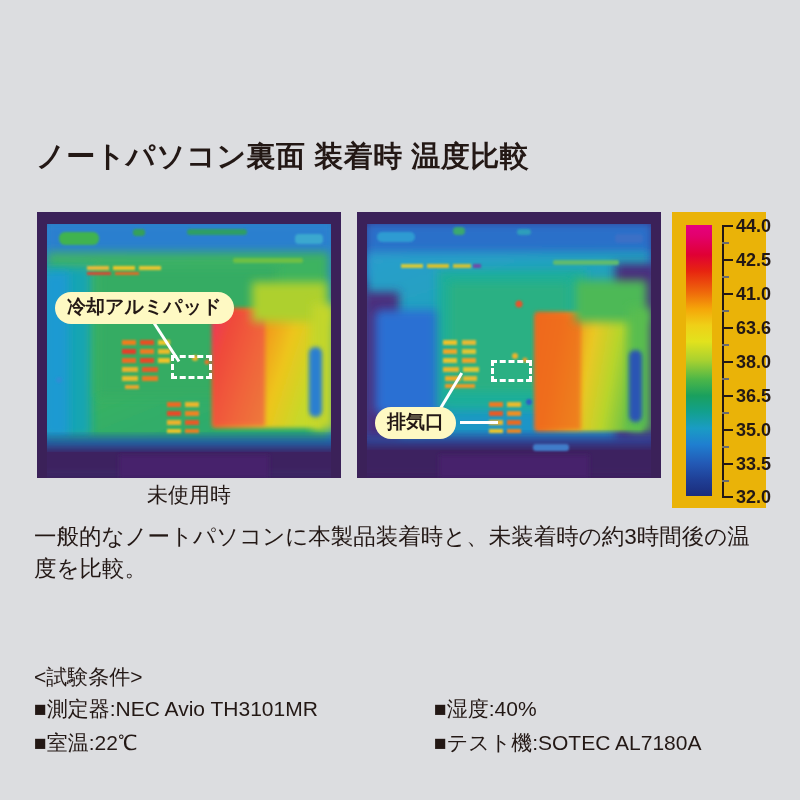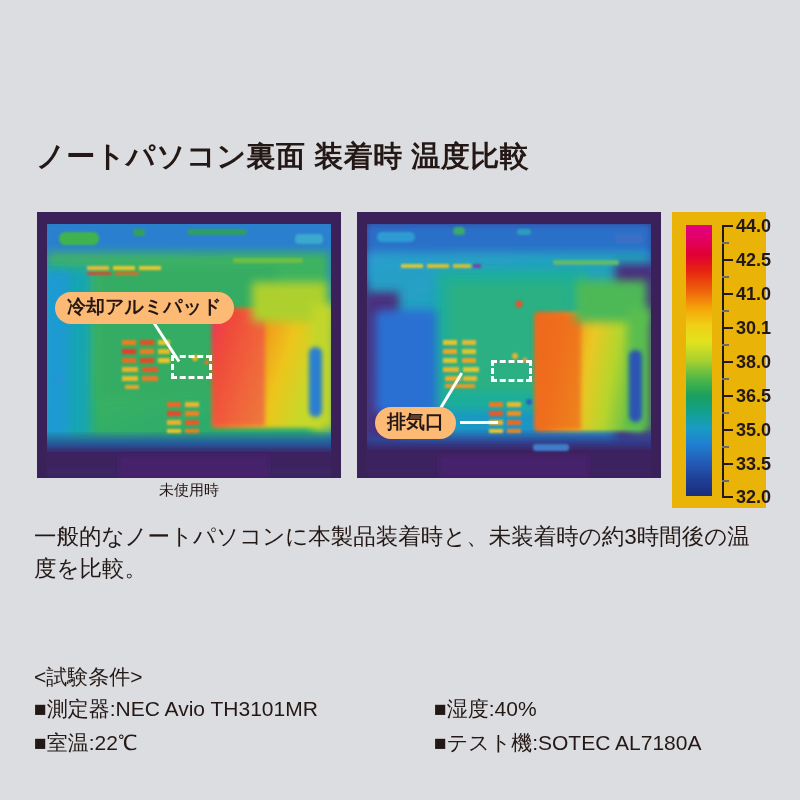--- a/index.html
+++ b/index.html
@@ -47,21 +47,21 @@
 
   .thermo-layer {
     position: absolute;
     left: 0; top: 0;
     width: 100%; height: 100%;
   }
 
   
   .callout {
     position: absolute;
-    background: #fdba74;
+    background: #fef9c3;
     border-radius: 18px;
     padding: 3px 12px 5px 12px;
     font-size: 19px;
     font-weight: bold;
     color: #231815;
     white-space: nowrap;
     z-index: 40;
     line-height: 1.25;
   }
   .leader {
@@ -75,21 +75,21 @@
     position: absolute;
     border: 3px dashed #ffffff;
     z-index: 30;
     box-sizing: border-box;
   }
 
   
   .panel-caption {
     position: absolute;
     top: 481px;
-    font-size: 15px;
+    font-size: 21px;
     font-weight: normal;
     color: #231815;
     text-align: center;
     width: 304px;
   }
   #caption-left  { left: 37px; }
   #caption-right { left: 357px; }
 
   
   #colorbar-box {
@@ -429,21 +429,21 @@
 
     <div class="tick-major" style="top:47px;"></div>
     <div class="tick-label" style="top:48px;">42.5</div>
     <div class="tick-minor" style="top:64px;"></div>
 
     <div class="tick-major" style="top:81px;"></div>
     <div class="tick-label" style="top:82px;">41.0</div>
     <div class="tick-minor" style="top:98px;"></div>
 
     <div class="tick-major" style="top:115px;"></div>
-    <div class="tick-label" style="top:116px;">30.1</div>
+    <div class="tick-label" style="top:116px;">63.6</div>
     <div class="tick-minor" style="top:132px;"></div>
 
     <div class="tick-major" style="top:149px;"></div>
     <div class="tick-label" style="top:150px;">38.0</div>
     <div class="tick-minor" style="top:166px;"></div>
 
     <div class="tick-major" style="top:183px;"></div>
     <div class="tick-label" style="top:184px;">36.5</div>
     <div class="tick-minor" style="top:200px;"></div>
 

